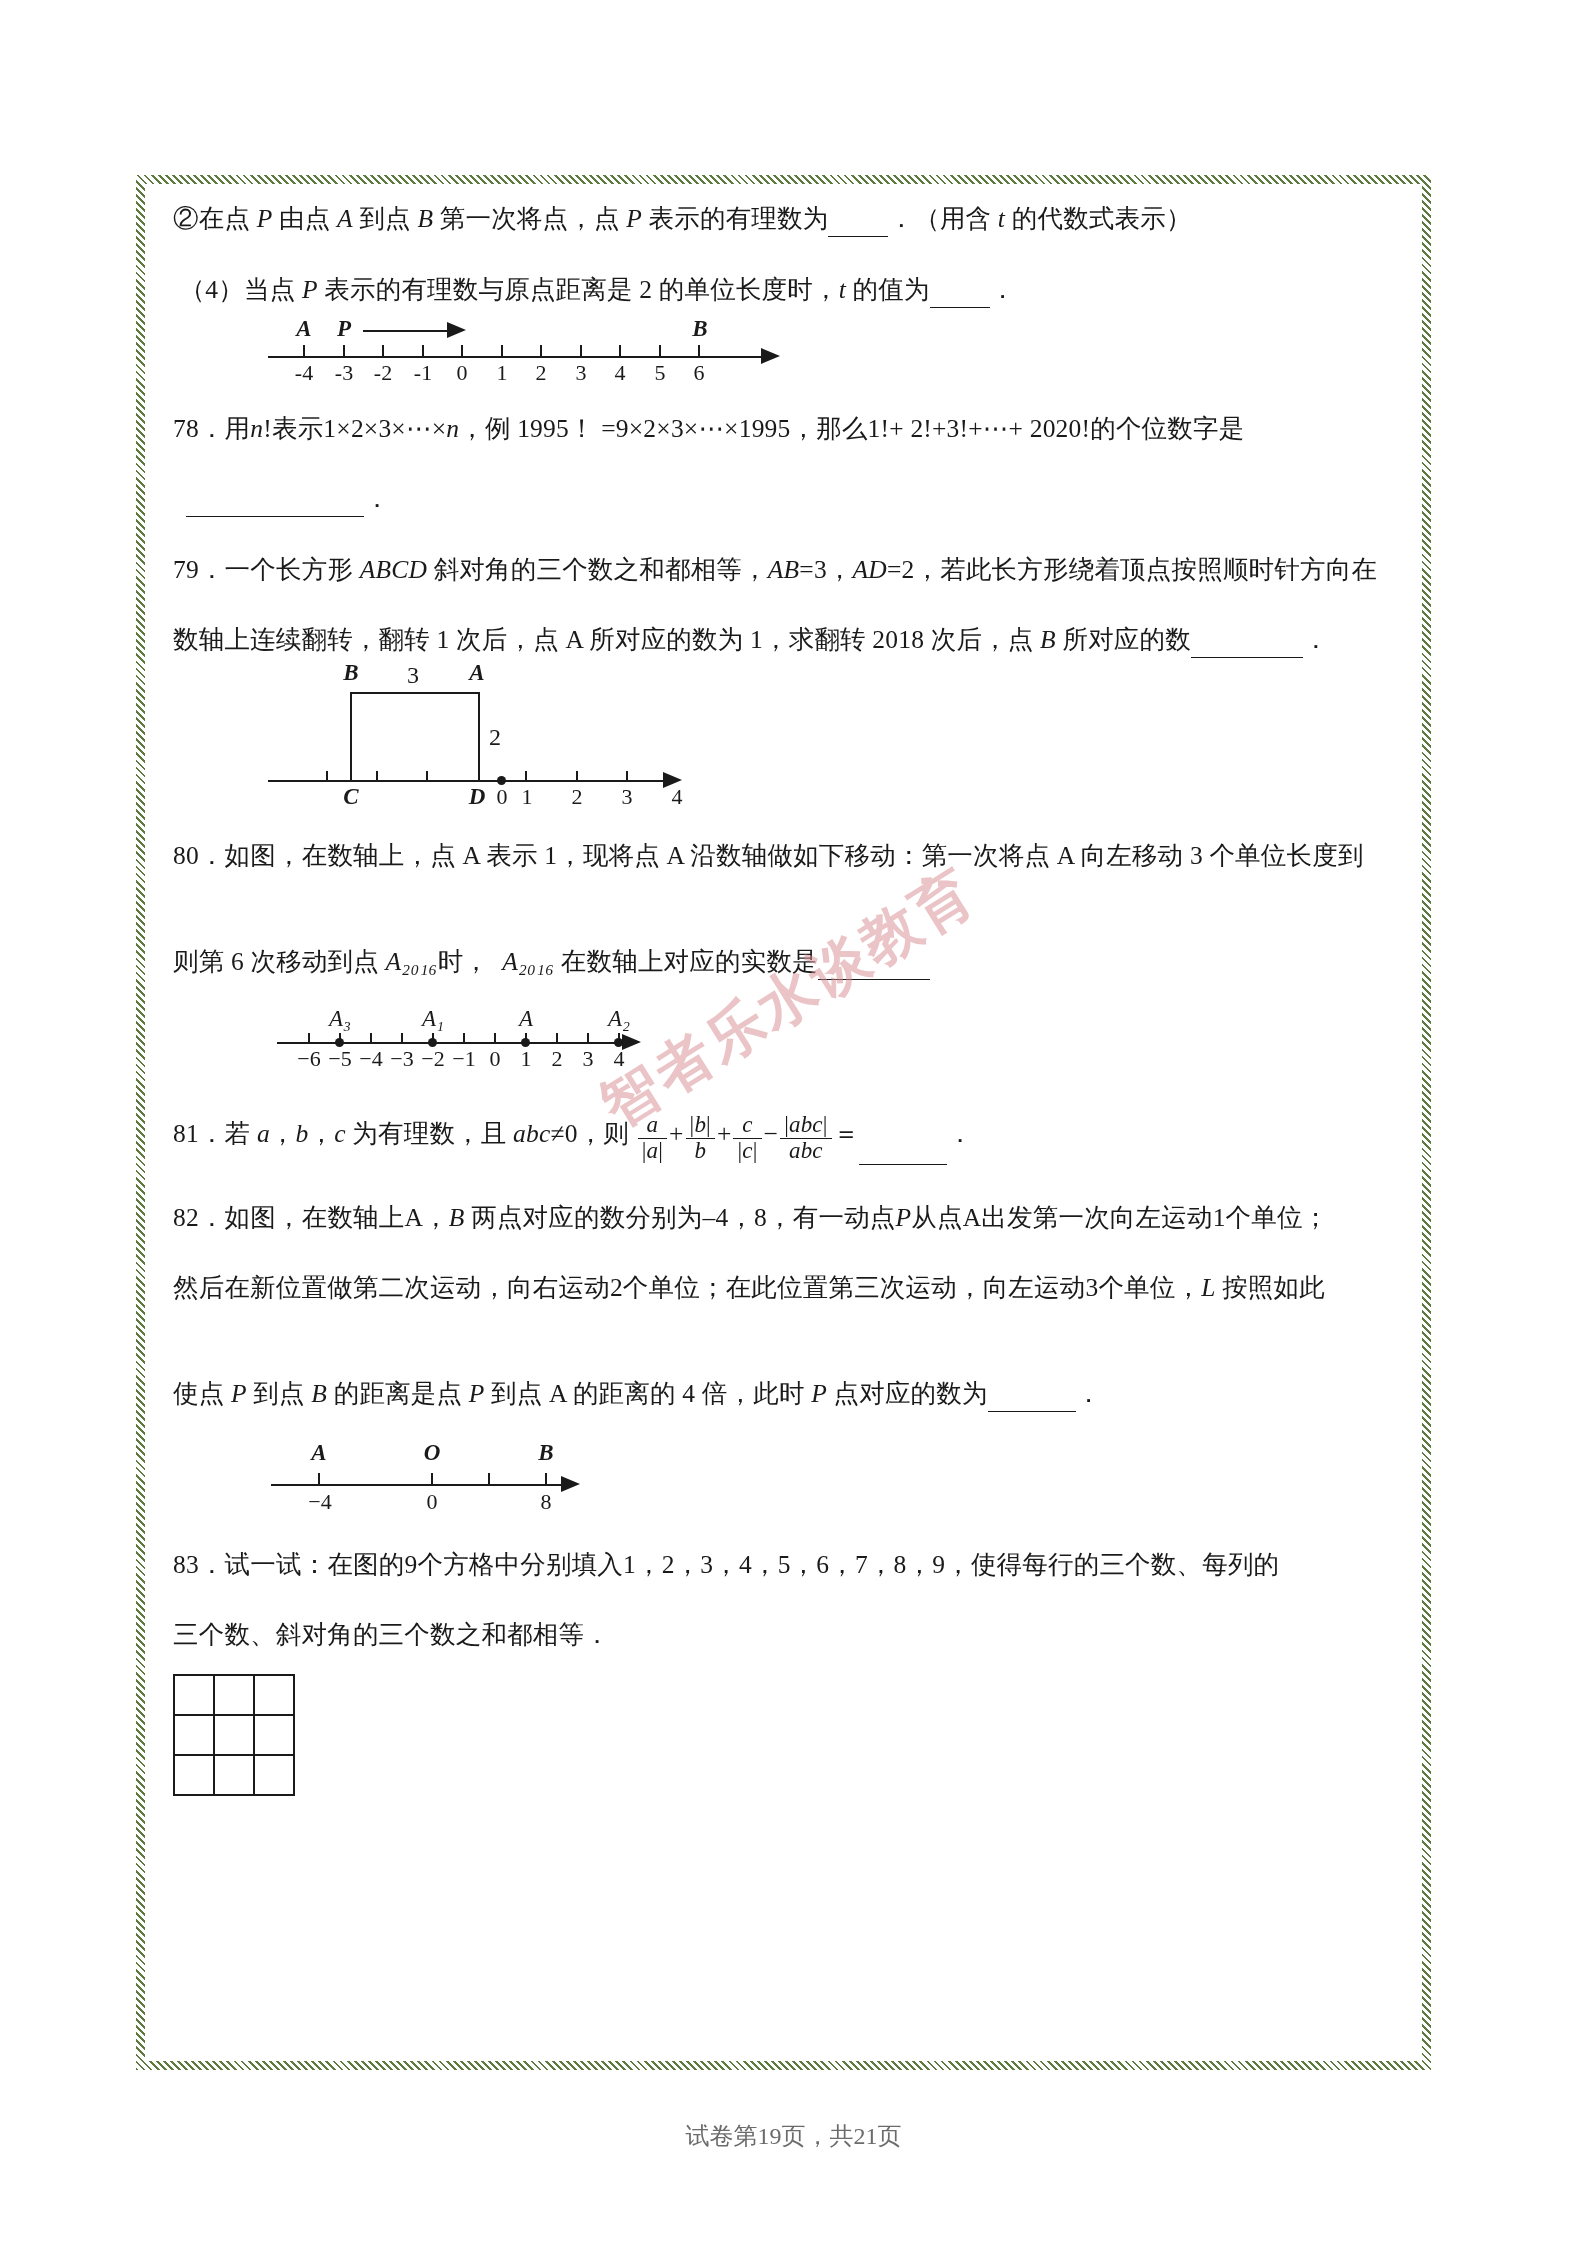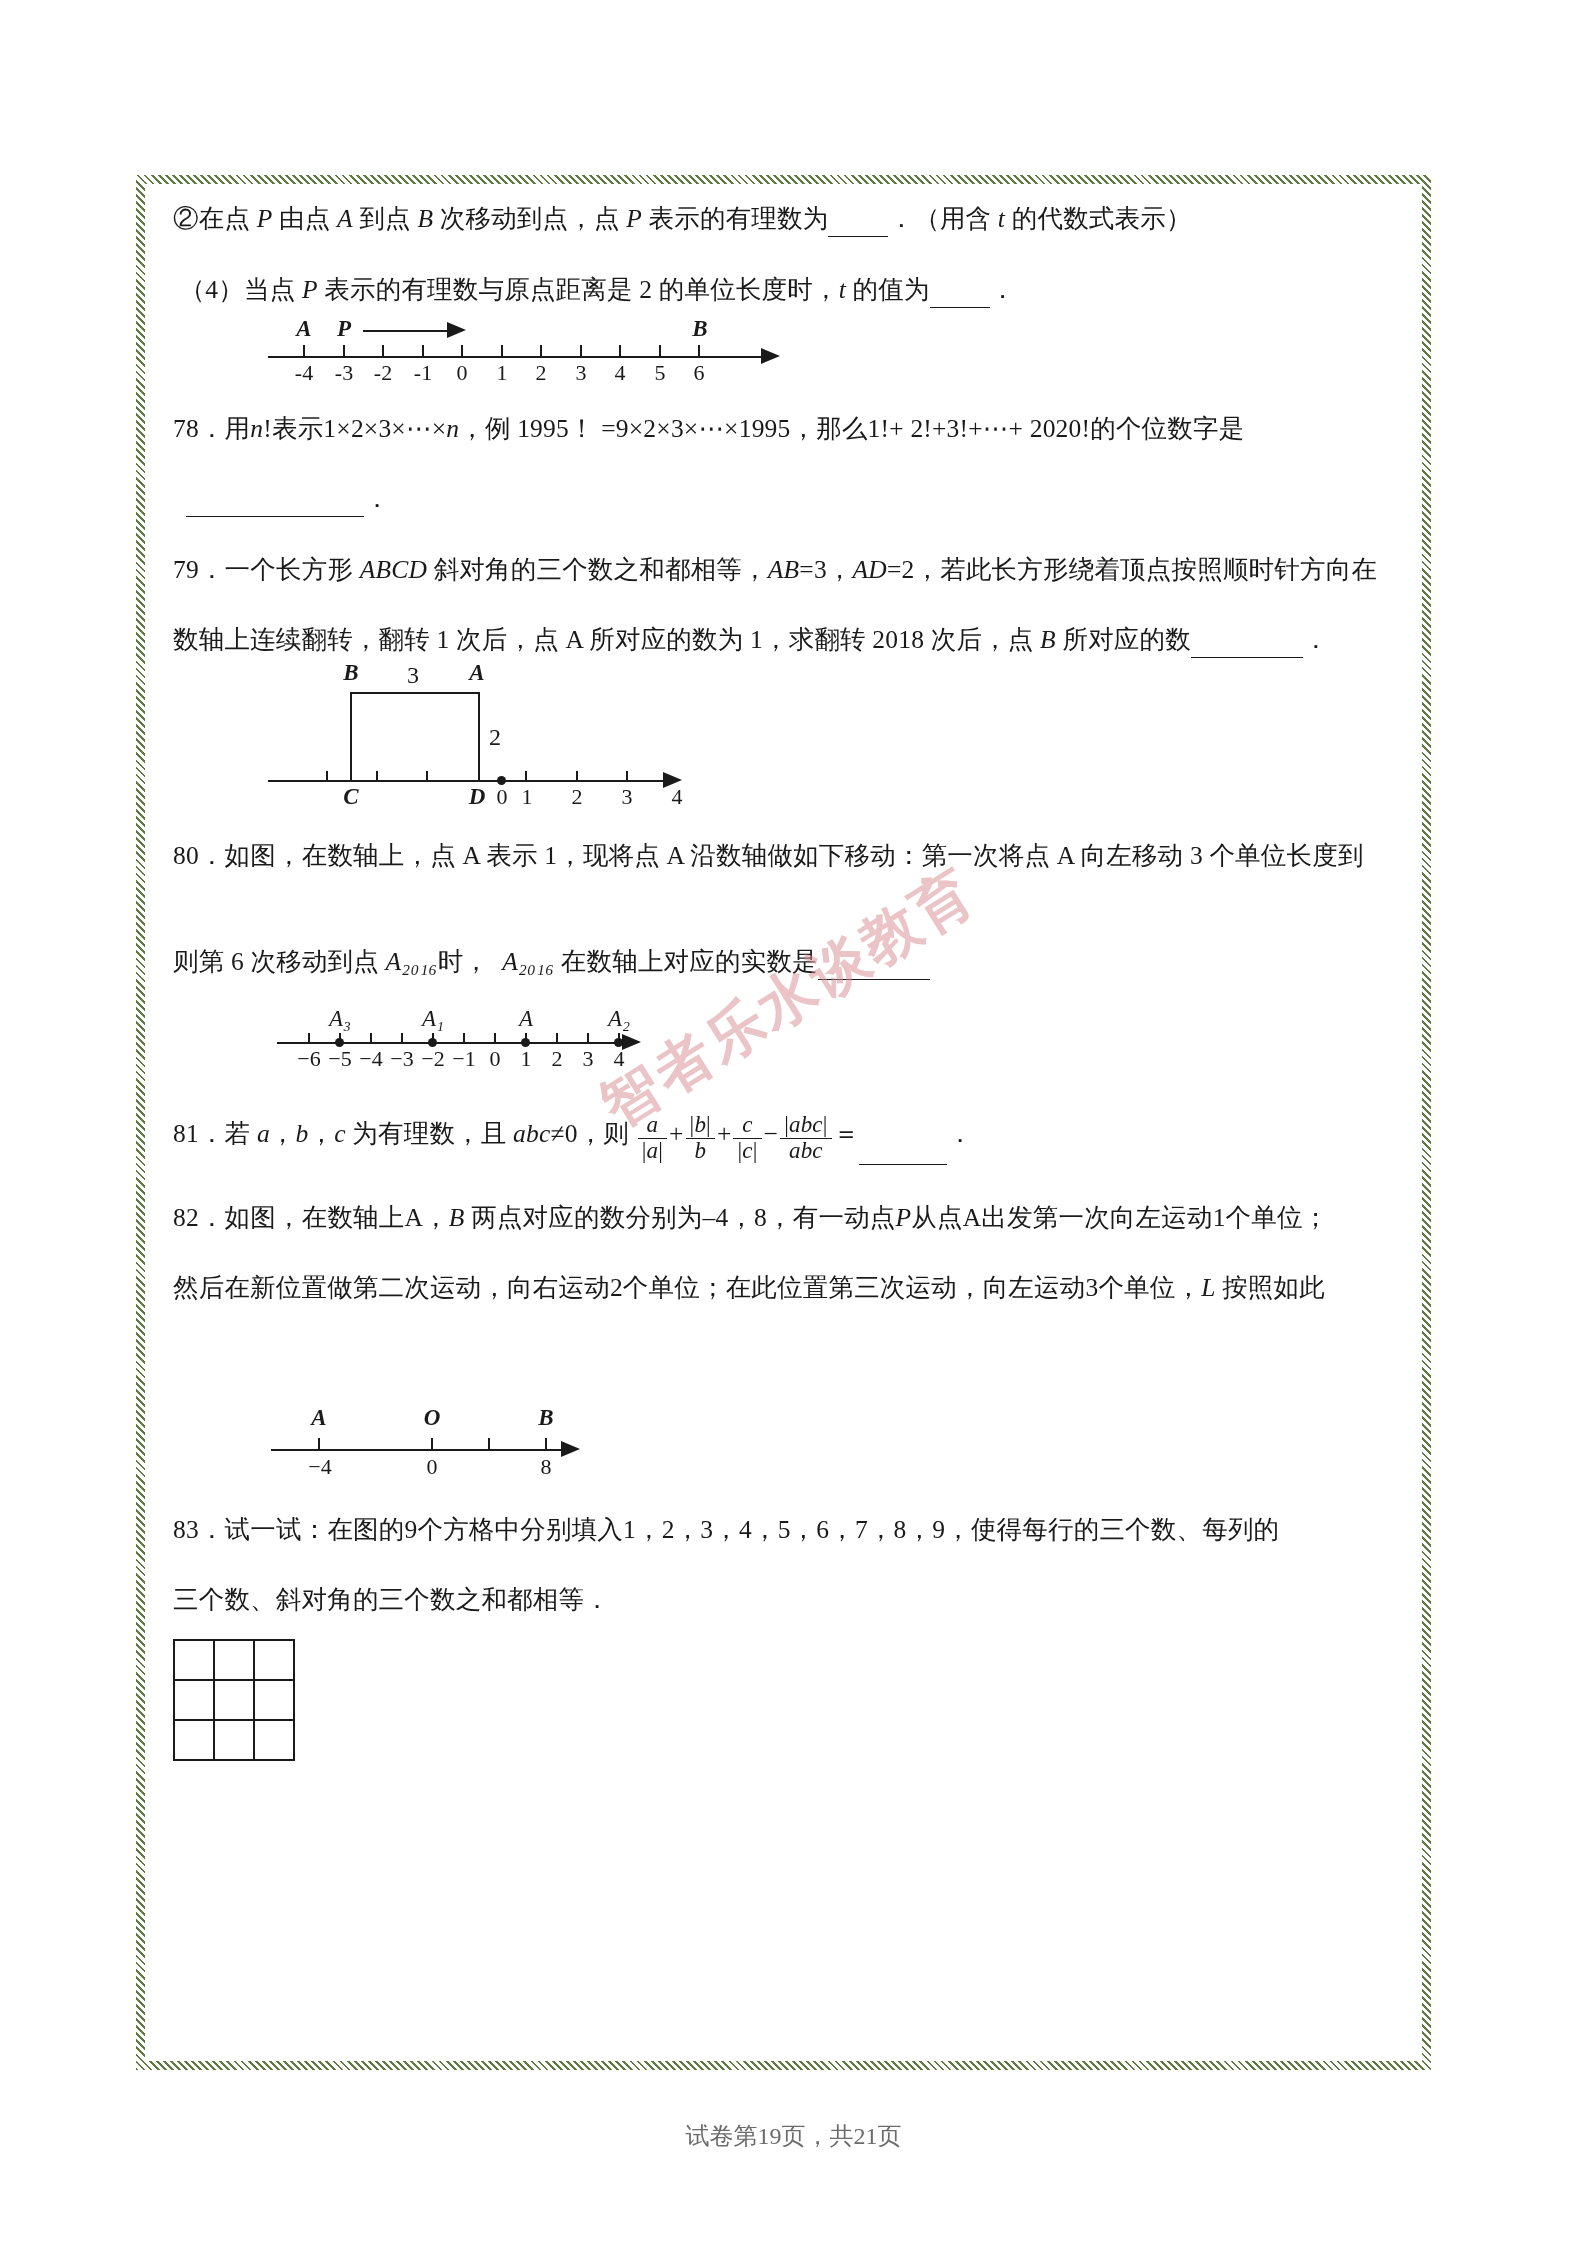--- a/index.html
+++ b/index.html
@@ -185,21 +185,21 @@
   .absbar { font-style: normal; }
 </style>
 </head>
 <body>
 
 <div id="page">
 
   <div id="content-frame">
     <div class="inner">
 
-      <p class="para"><span>②</span><span>在点 </span><span class="it">P</span><span> 由点 </span><span class="it">A</span><span> 到点 </span><span class="it">B</span><span> 次移动到点，点 </span><span class="it">P</span><span> 表示的有理数为</span><span class="fill u4">&nbsp;</span><span>．（用含 </span><span class="it">t</span><span> 的代数式表示）</span></p>
+      <p class="para"><span>②</span><span>在点 </span><span class="it">P</span><span> 由点 </span><span class="it">A</span><span> 到点 </span><span class="it">B</span><span> 第一次将点，点 </span><span class="it">P</span><span> 表示的有理数为</span><span class="fill u4">&nbsp;</span><span>．（用含 </span><span class="it">t</span><span> 的代数式表示）</span></p>
 
       <div class="gap-md"></div>
 
       <p class="para">&nbsp;<span>（4）</span><span>当点 </span><span class="it">P</span><span> 表示的有理数与原点距离是 2 的单位长度时，</span><span class="it">t</span><span> 的值为</span><span class="fill u4">&nbsp;</span><span>．</span></p>
 
       <div class="fig" style="height:78px;">
 
         <div class="nl-axis" style="left:95px; top:48px; width:493px;"></div>
         <div class="arrowhead" style="left:588px; top:48px;"></div>
 
@@ -327,20 +327,21 @@
 
       <p class="para" style="line-height:60px;"><span>81．</span><span>若 </span><span class="it">a</span><span>，</span><span class="it">b</span><span>，</span><span class="it">c</span><span> 为有理数，且 </span><span class="it">abc</span><span>≠0，则 </span><span class="frac"><span class="num">a</span><span class="den"><span class="absbar">|</span>a<span class="absbar">|</span></span></span><span style="font-style:normal;">+</span><span class="frac"><span class="num"><span class="absbar">|</span>b<span class="absbar">|</span></span><span class="den">b</span></span><span style="font-style:normal;">+</span><span class="frac"><span class="num">c</span><span class="den"><span class="absbar">|</span>c<span class="absbar">|</span></span></span><span style="font-style:normal;">−</span><span class="frac"><span class="num"><span class="absbar">|</span>abc<span class="absbar">|</span></span><span class="den">abc</span></span><span>＝</span><span class="fill u6">&nbsp;</span><span>．</span></p>
 
       <div class="gap-md"></div>
 
       <p class="para"><span>82．</span><span>如图，在数轴上A，</span><span class="it">B</span><span> 两点对应的数分别为–4，8，有一动点</span><span class="it">P</span><span>从点A出发第一次向左运动1个单位；</span></p>
       <div class="gap-md"></div>
       <p class="para"><span>然后在新位置做第二次运动，向右运动2个单位；在此位置第三次运动，向左运动3个单位，</span><span class="it">L</span><span> 按照如此</span></p>
       <div class="gap-md"></div>
       <div class="gap-md"></div>
+      <p class="para"><span>使点 </span><span class="it">P</span><span> 到点 </span><span class="it">B</span><span> 的距离是点 </span><span class="it">P</span><span> 到点 A 的距离的 4 倍，此时 </span><span class="it">P</span><span> 点对应的数为</span><span class="fill u6">&nbsp;</span><span>．</span></p>
 
       <div class="fig" style="height:110px;">
         <div class="nl-axis" style="left:98px; top:72px; width:290px;"></div>
         <div class="arrowhead" style="left:388px; top:72px;"></div>
 
         <div class="nl-tick" style="left:145px; top:61px;"></div>
         <div class="nl-tick" style="left:258px; top:61px;"></div>
         <div class="nl-tick" style="left:372px; top:61px;"></div>
         <div class="nl-tick" style="left:315px; top:61px;"></div>
 

